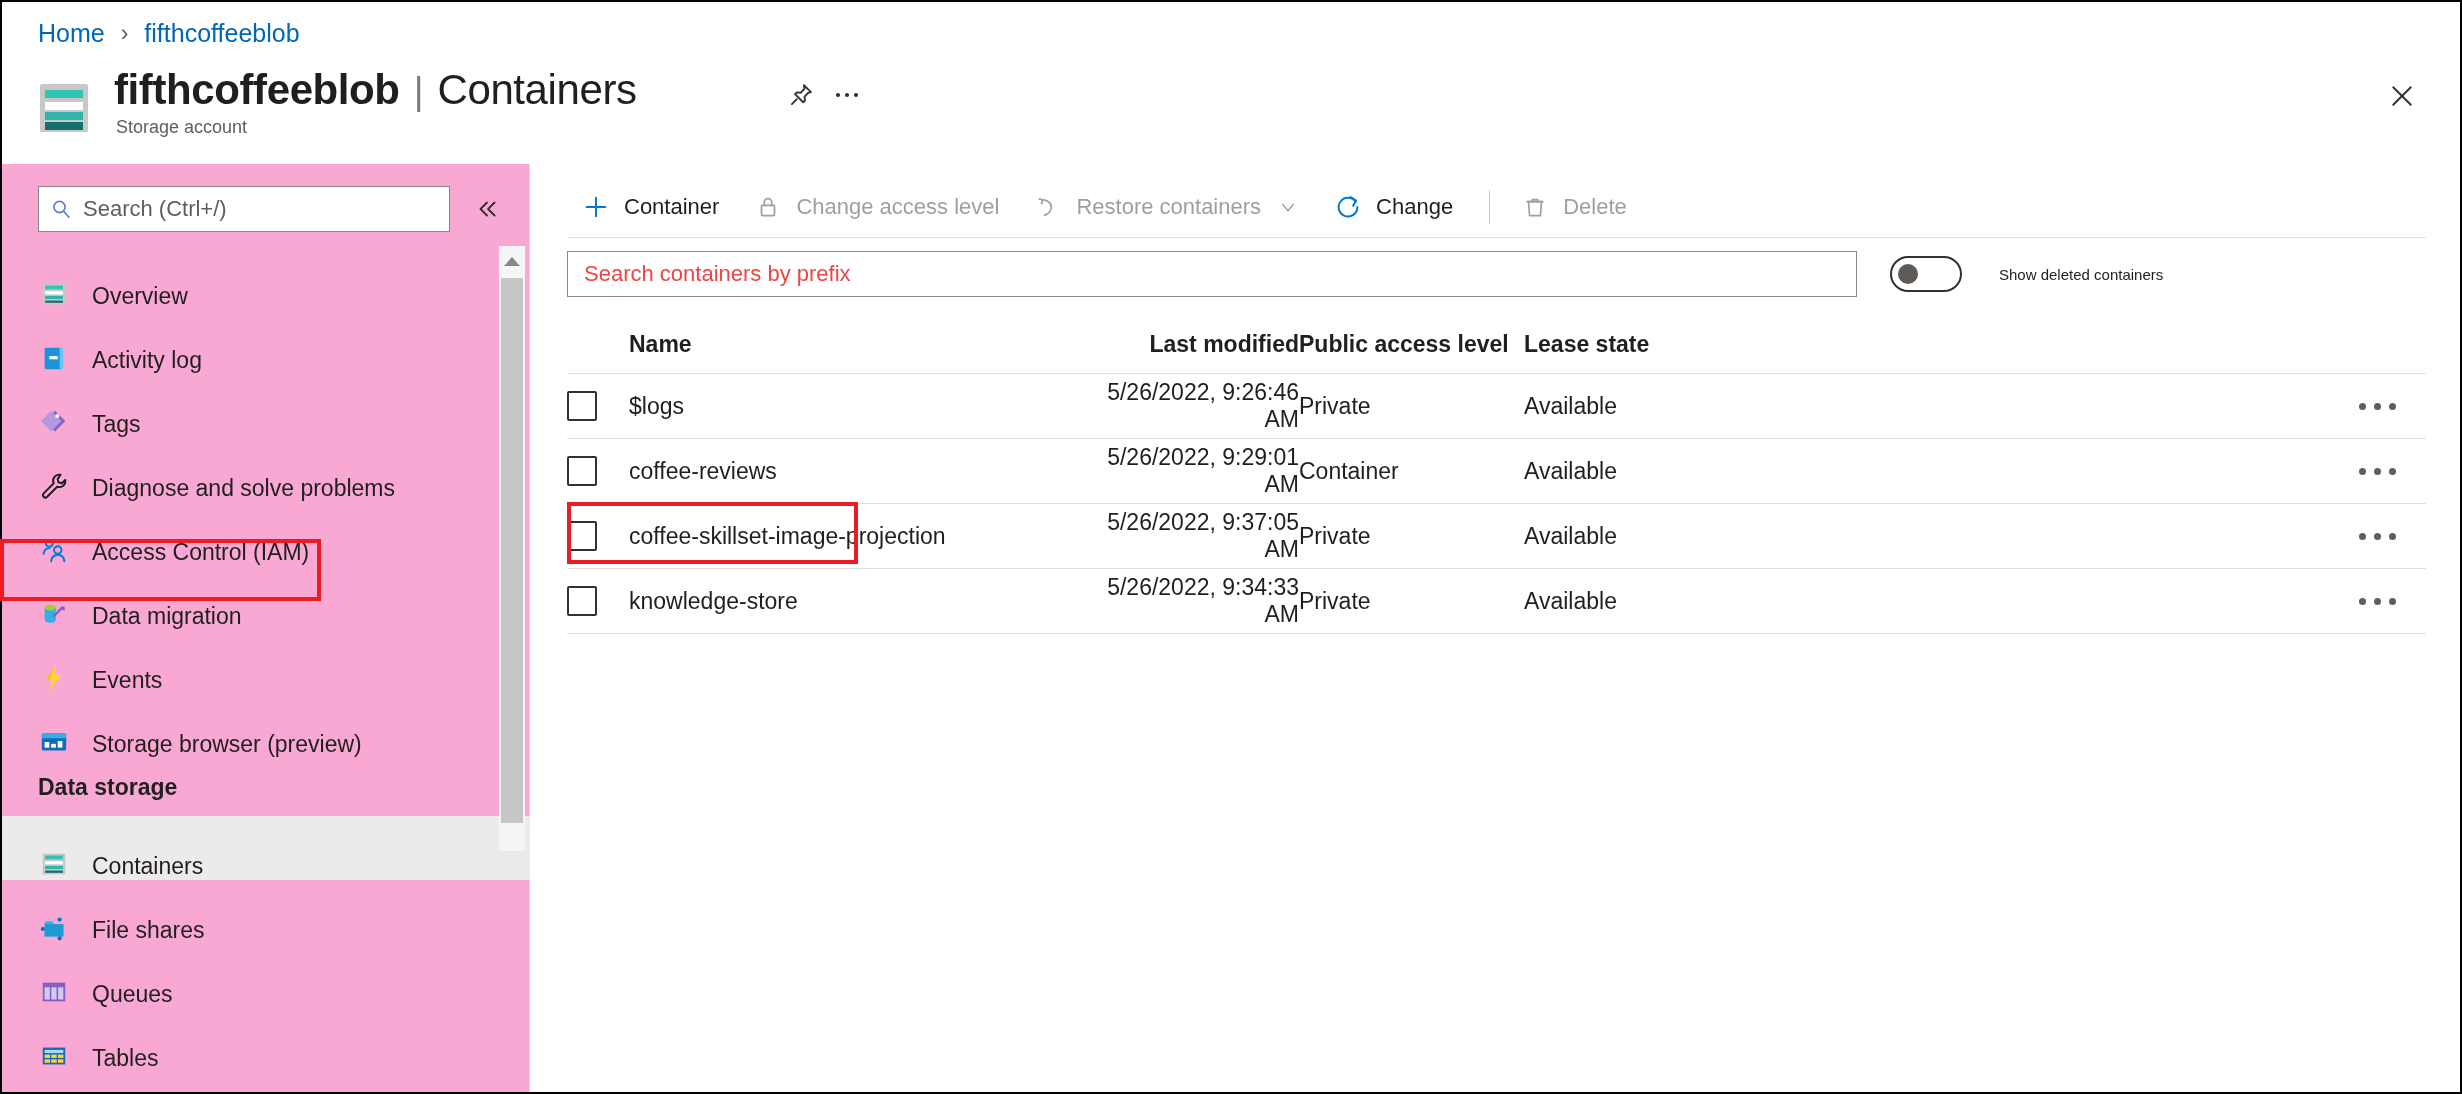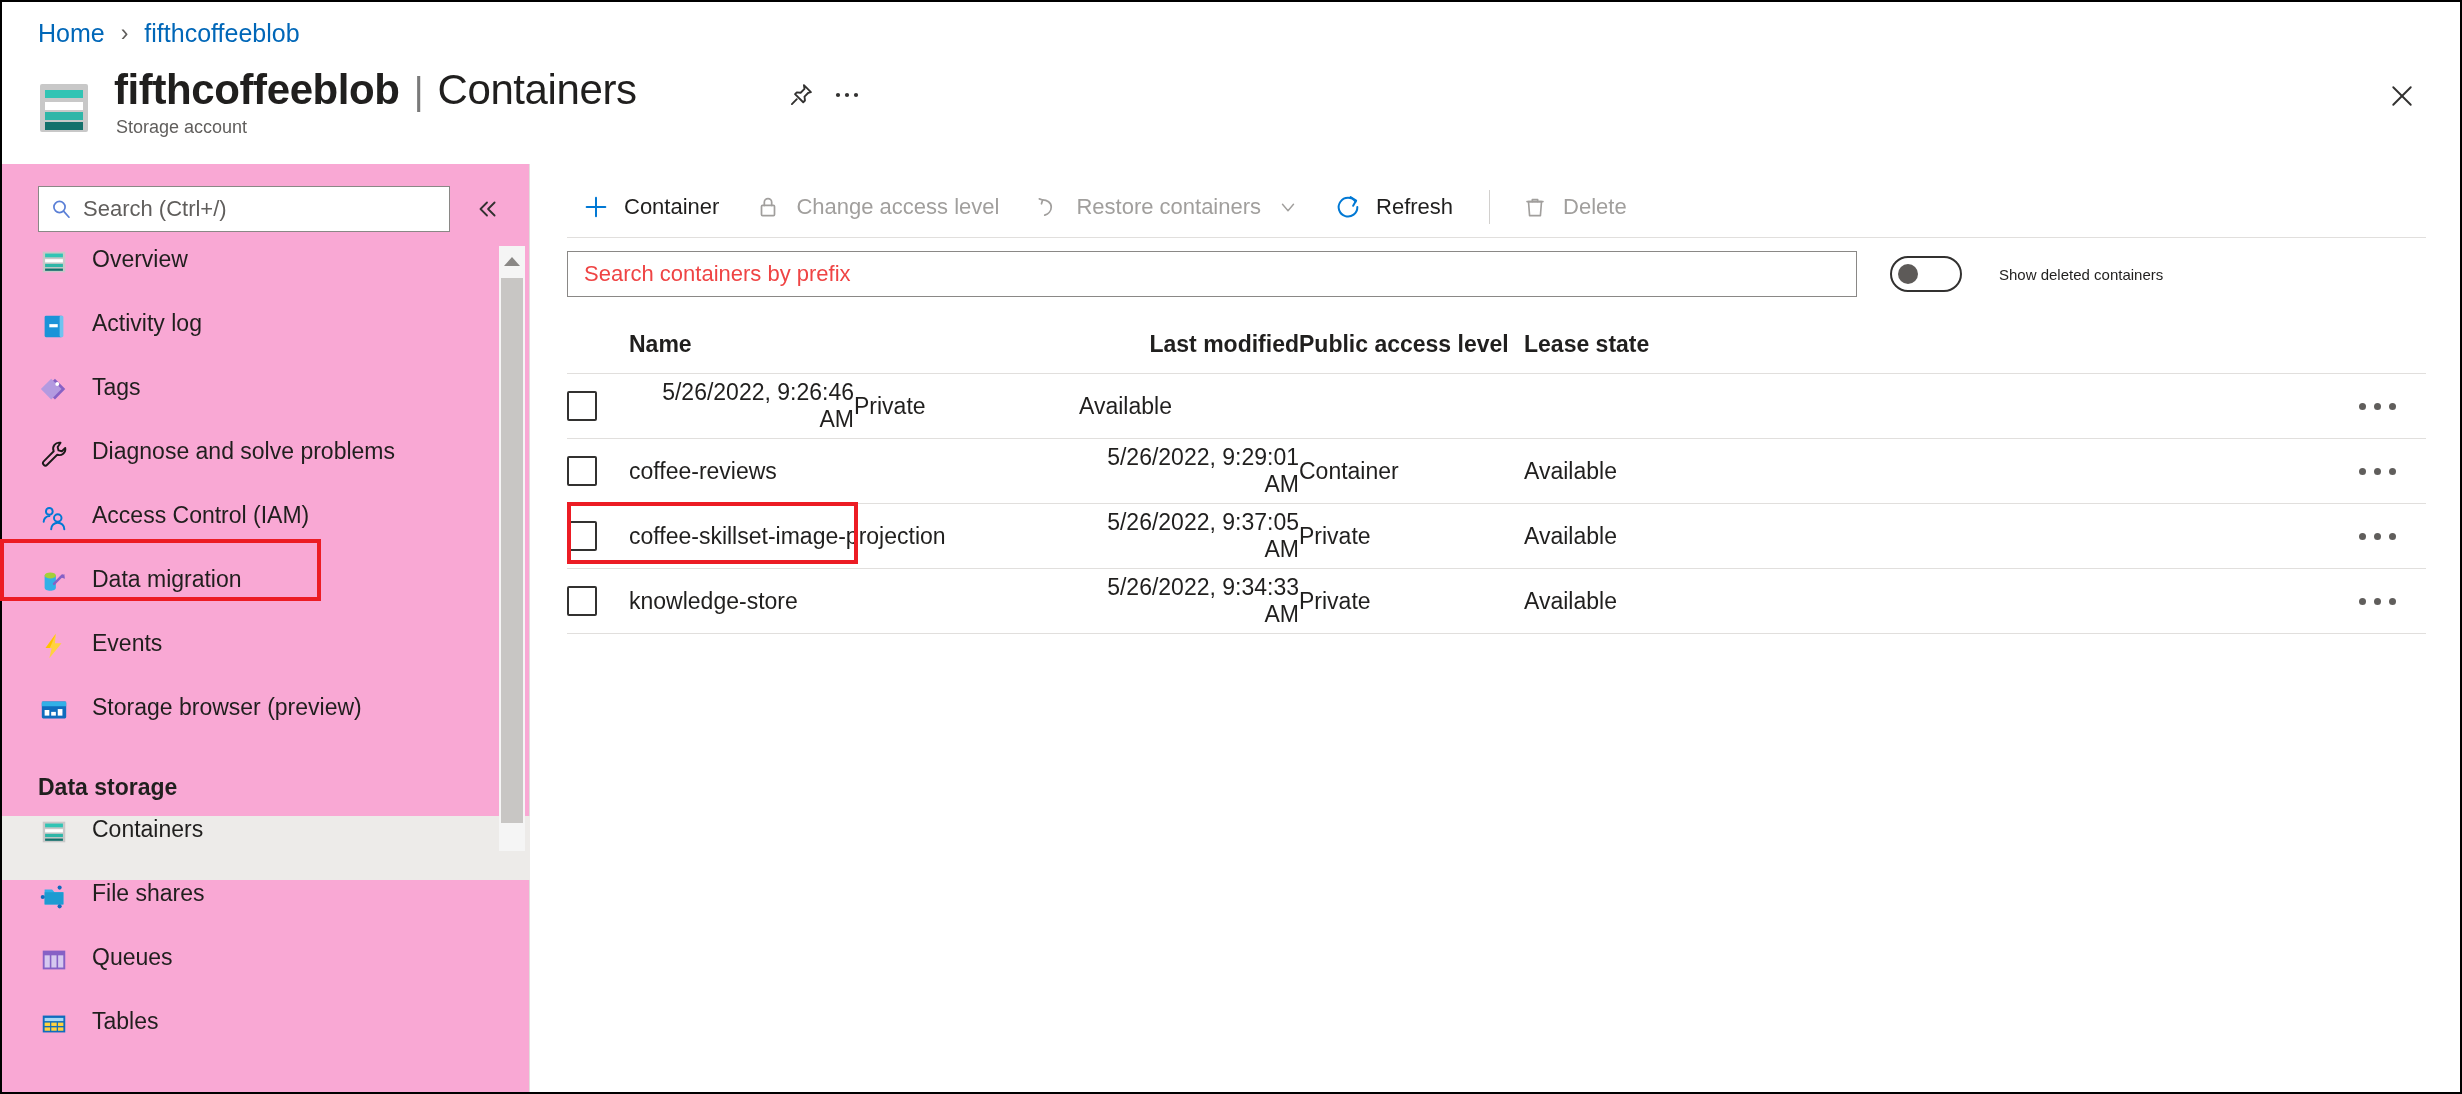--- a/index.html
+++ b/index.html
@@ -159,21 +159,21 @@
     position: absolute;
     left: 0; top: 82px;
     width: 528px;
     bottom: 0;
     overflow: hidden;
   }
   .nav-item {
     position: relative;
     height: 64px;
     display: flex;
-    align-items: flex-start;
+    align-items: flex-end;
     padding-left: 36px;
     cursor: pointer;
     font-size: 23px;
     color: #201f1e;
   }
   .nav-item .ico {
     width: 32px; height: 32px;
     margin-right: 22px;
     flex: 0 0 32px;
     display: flex;
@@ -634,21 +634,21 @@
         </span>
       </div>
 
       <div class="tb-item">
         <span class="tico">
           <svg width="28" height="28" viewBox="0 0 24 24" fill="none" stroke="#0078d4" stroke-width="1.7" stroke-linecap="round" stroke-linejoin="round">
             <path d="M18.5 7.5A8 8 0 1 0 20 12"></path>
             <polyline points="14.2,3.4 19,6.4 16.4,11"></polyline>
           </svg>
         </span>
-        <span>Refresh</span>
+        <span>Change</span>
       </div>
 
       <div class="tb-sep"></div>
 
       <div class="tb-item disabled">
         <span class="tico">
           <svg width="26" height="26" viewBox="0 0 24 24" fill="none" stroke="#a19f9d" stroke-width="1.5" stroke-linecap="round" stroke-linejoin="round">
             <path d="M6 7h12l-1 13H7z"></path>
             <line x1="4.6" y1="7" x2="19.4" y2="7"></line>
             <path d="M9.5 7V5.2h5V7"></path>
@@ -676,20 +676,21 @@
         <div class="c-mod">Last modified</div>
         <div class="c-acc">Public access level</div>
         <div class="c-lease">Lease state</div>
         <div class="c-more"></div>
       </div>
 
       <div class="tbl-row">
         <div class="c-check">
           <div class="chk"></div>
         </div>
+        <div class="c-name">$logs</div>
         <div class="c-mod">5/26/2022, 9:26:46 AM</div>
         <div class="c-acc">Private</div>
         <div class="c-lease">Available</div>
         <div class="c-more">
           <div class="ellipsis">
               <span></span>
               <span></span>
               <span></span>
             </div>
         </div>

